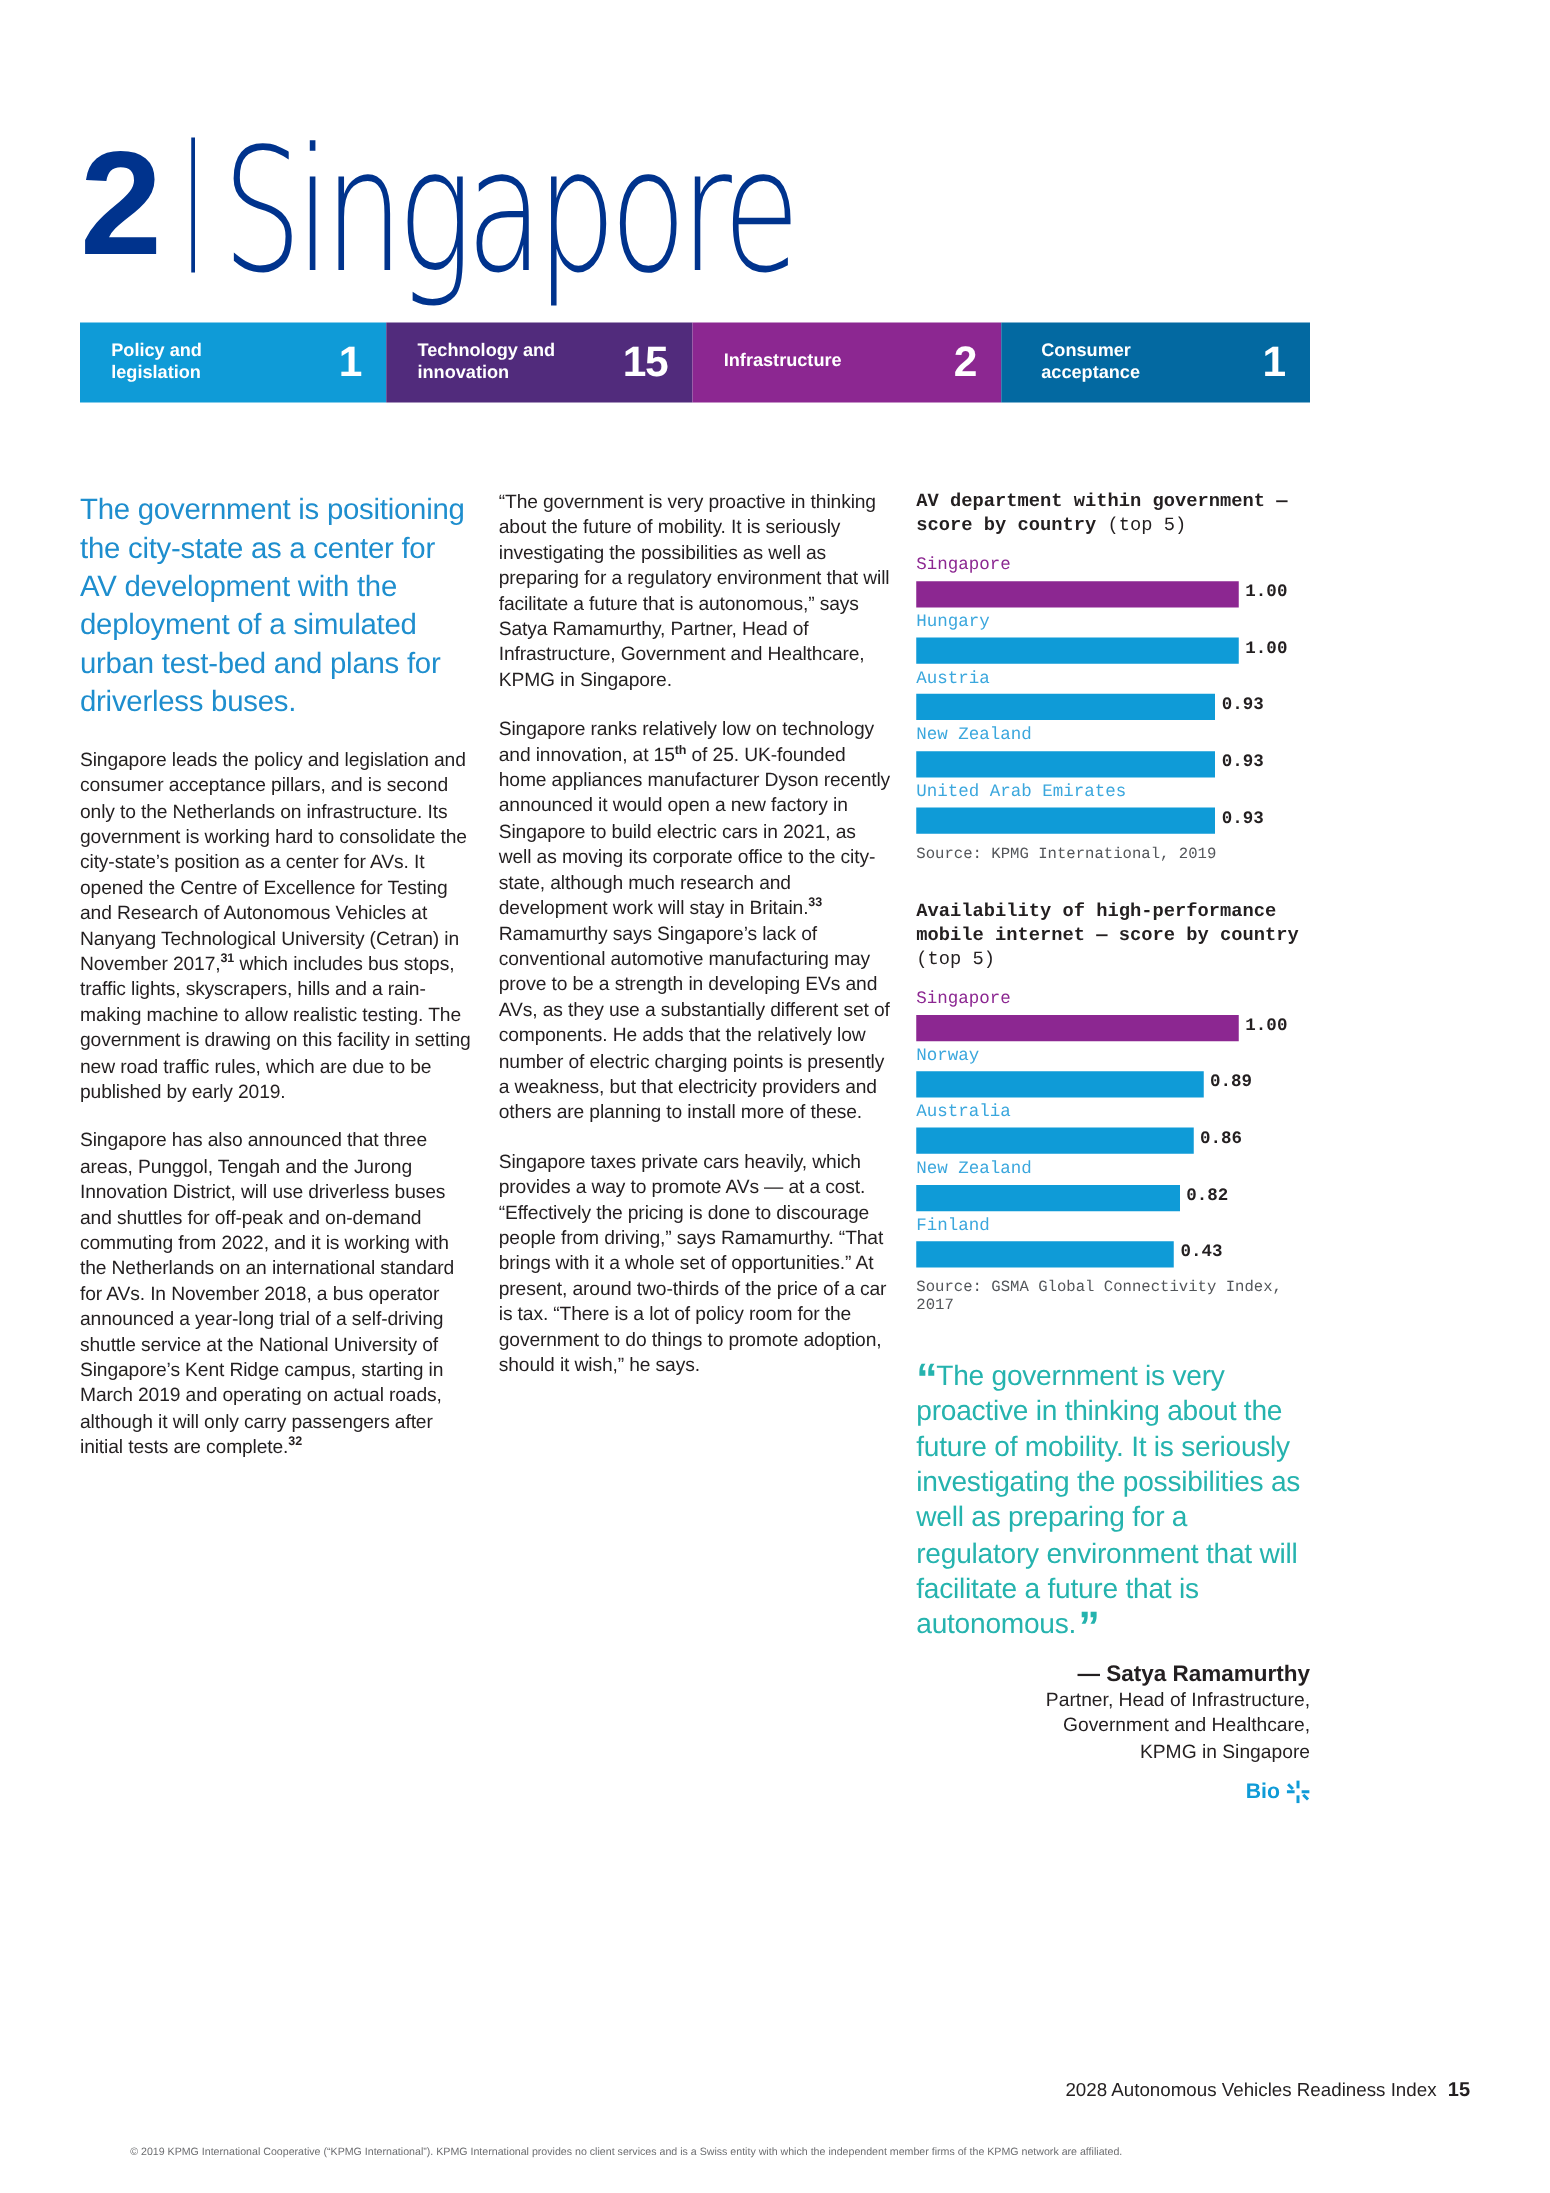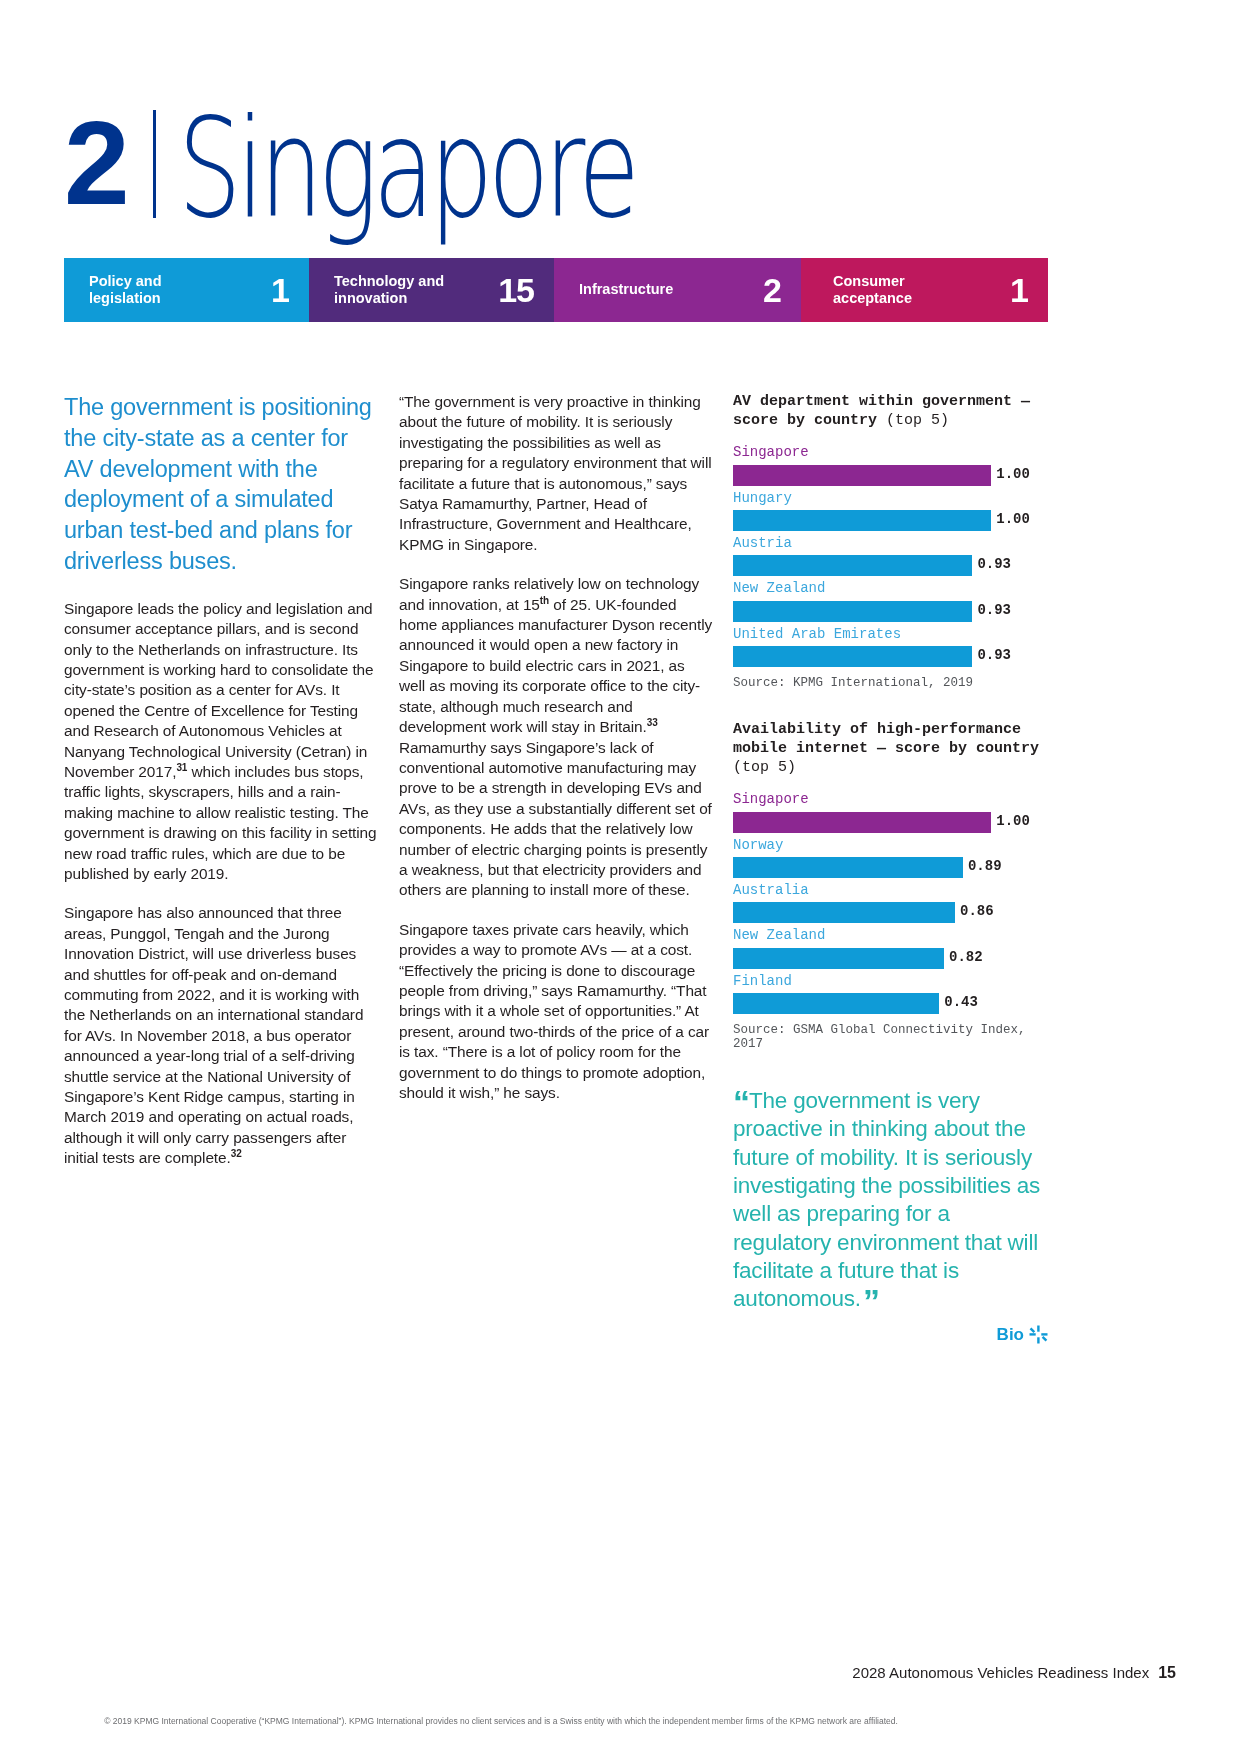--- a/index.html
+++ b/index.html
@@ -88,21 +88,21 @@
     color: #ffffff;
     font-size: 34px;
     font-weight: bold;
     line-height: 1;
     letter-spacing: -1px;
     padding-right: 4px;
   }
   .pillar-1 { background: #0f9bd7; width: 245px; }
   .pillar-2 { background: #512b7c; width: 245px; }
   .pillar-3 { background: #8c2791; width: 247px; }
-  .pillar-4 { background: #be185d; width: 247px; padding-left: 32px; }
+  .pillar-4 { background: #0369a1; width: 247px; padding-left: 32px; }
 
   
   .col {
     position: absolute;
     top: 392px;
   }
   .col-1 { left: 64px; width: 314px; }
   .col-2 { left: 399px; width: 314px; }
   .col-3 { left: 733px; width: 315px; }
 
@@ -371,20 +371,26 @@
               <div class="bar-fill" style="width:65.5%"></div>
               <span class="bar-value" style="left:65.5%">0.43</span>
             </div>
         </div>
       </div>
       <p class="source">Source: GSMA Global Connectivity Index, 2017</p>
     </div>
 
     <div class="pullquote">
       <div class="pq-text"><span class="pq-mark pq-open">“</span><span>The government is very proactive in thinking about the future of mobility. It is seriously investigating the possibilities as well as preparing for a regulatory environment that will facilitate a future that is autonomous.</span><span class="pq-mark pq-close">”</span></div>
+      <div class="pq-attrib">
+        <div class="pq-name">— Satya Ramamurthy</div>
+        <div class="pq-role">Partner, Head of Infrastructure,</div>
+        <div class="pq-role">Government and Healthcare,</div>
+        <div class="pq-role">KPMG in Singapore</div>
+      </div>
       <div class="bio-link">
         <span>Bio</span>
         <span class="bio-icon">
           <svg width="19" height="19" viewBox="0 0 19 19" aria-hidden="true">
             <g fill="#0f9bd7">
               <rect x="8.2" y="0.5" width="2.4" height="6.2"></rect>
               <rect x="8.2" y="12.3" width="2.4" height="6.2"></rect>
               <rect x="0.5" y="8.2" width="6.2" height="2.4"></rect>
               <rect x="12.3" y="8.2" width="6.2" height="2.4"></rect>
               <rect x="2.2" y="2.6" width="2.4" height="5.4" transform="rotate(-45 3.4 5.3)"></rect>

